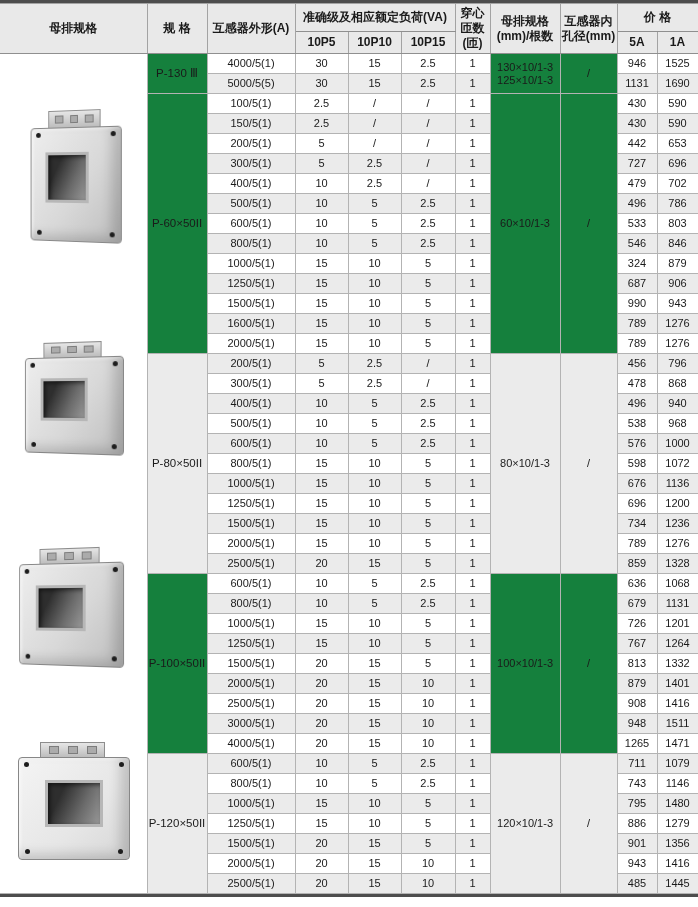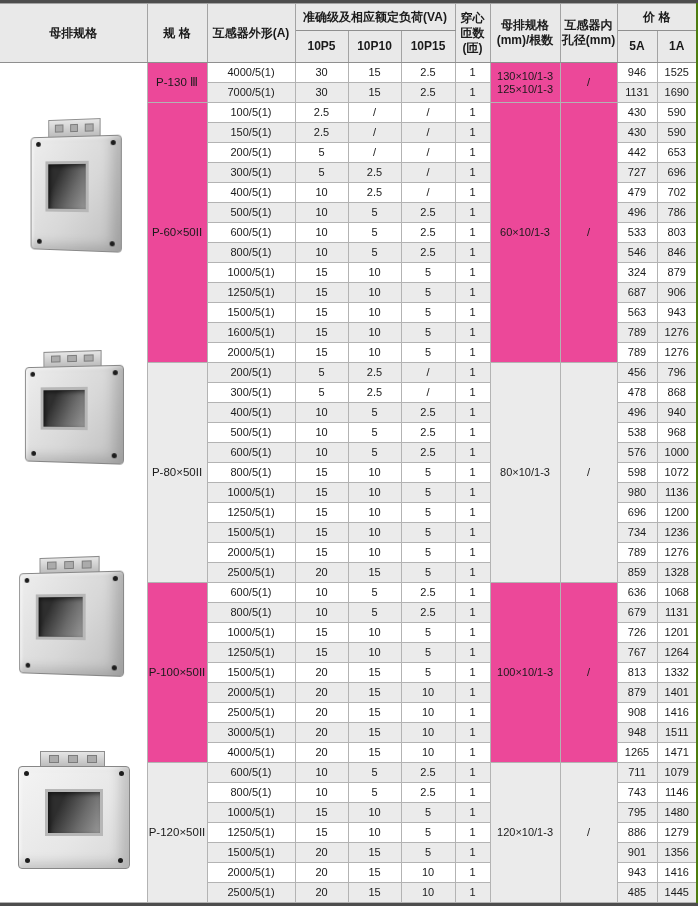--- a/index.html
+++ b/index.html
@@ -2,34 +2,34 @@
 <html><head>
 <meta charset="utf-8">
 <style>
   html,body{margin:0;padding:0;background:#fff;}
   body{font-family:"Liberation Sans","DejaVu Sans",sans-serif;color:#1a1a1a;}
   #sheet{width:698px;box-sizing:border-box;border-top:3px solid #4d4d4d;border-bottom:3px solid #4d4d4d;}
   table{width:698px;border-collapse:collapse;table-layout:fixed;}
   th,td{border:1px solid #b3b3b3;box-sizing:border-box;overflow:hidden;}
   
   th:first-child,td.photo-cell{border-left:none;}
-  th:last-child,td:last-child{border-right:4px solid #4d7c0f;}
+  th:last-child,td:last-child{border-right:1px solid #4d7c0f;}
   thead th{
     background:#e9e9e9;font-size:12px;font-weight:bold;text-align:center;
     white-space:pre-line;line-height:1.25;padding:2px 1px;
     border-color:#a3a3a3;border-bottom:1px solid #8f8f8f;
   }
   thead tr.h1 th{height:27px;}
-  thead tr.h2 th{height:32px;}
+  thead tr.h2 th{height:22px;}
   tbody td{
     font-size:11px;text-align:center;height:20px;line-height:1.15;
     padding:0 1px;background:#fff;white-space:pre-line;
   }
   tbody tr.alt td{background:#ebebeb;}
-  tbody td.white{background:#ec4899;}
+  tbody td.white{background:#15803d;}
   td.spec{font-size:11.5px;}
   td.photo-cell{position:relative;background:#fff;vertical-align:top;padding:0;}
   
   .fig{position:absolute;}
   .fig.persp{transform:perspective(420px) rotateY(-14deg);}
   .fig .term{
     position:relative;width:58%;height:13%;margin-left:20%;
     background:linear-gradient(#e6e6e6,#bdbdbd);
     border:1px solid #8d8d8d;border-bottom:none;box-sizing:border-box;
     display:flex;align-items:center;justify-content:space-around;padding:0 3px;
@@ -103,21 +103,21 @@
           <td>15</td>
           <td>2.5</td>
           <td>1</td>
           <td class="white" rowspan="2">130×10/1-3
 125×10/1-3</td>
           <td class="white" rowspan="2">/</td>
           <td>946</td>
           <td>1525</td>
         </tr>
         <tr class="alt">
-          <td>7000/5(1)</td>
+          <td>5000/5(5)</td>
           <td>30</td>
           <td>15</td>
           <td>2.5</td>
           <td>1</td>
           <td>1131</td>
           <td>1690</td>
         </tr>
         <tr>
           <td class="white spec" rowspan="13">P-60×50II</td>
           <td>100/5(1)</td>
@@ -210,21 +210,21 @@
           <td>1</td>
           <td>687</td>
           <td>906</td>
         </tr>
         <tr>
           <td>1500/5(1)</td>
           <td>15</td>
           <td>10</td>
           <td>5</td>
           <td>1</td>
-          <td>563</td>
+          <td>990</td>
           <td>943</td>
         </tr>
         <tr class="alt">
           <td>1600/5(1)</td>
           <td>15</td>
           <td>10</td>
           <td>5</td>
           <td>1</td>
           <td>789</td>
           <td>1276</td>
@@ -294,21 +294,21 @@
           <td>1</td>
           <td>598</td>
           <td>1072</td>
         </tr>
         <tr class="alt">
           <td>1000/5(1)</td>
           <td>15</td>
           <td>10</td>
           <td>5</td>
           <td>1</td>
-          <td>980</td>
+          <td>676</td>
           <td>1136</td>
         </tr>
         <tr>
           <td>1250/5(1)</td>
           <td>15</td>
           <td>10</td>
           <td>5</td>
           <td>1</td>
           <td>696</td>
           <td>1200</td>

